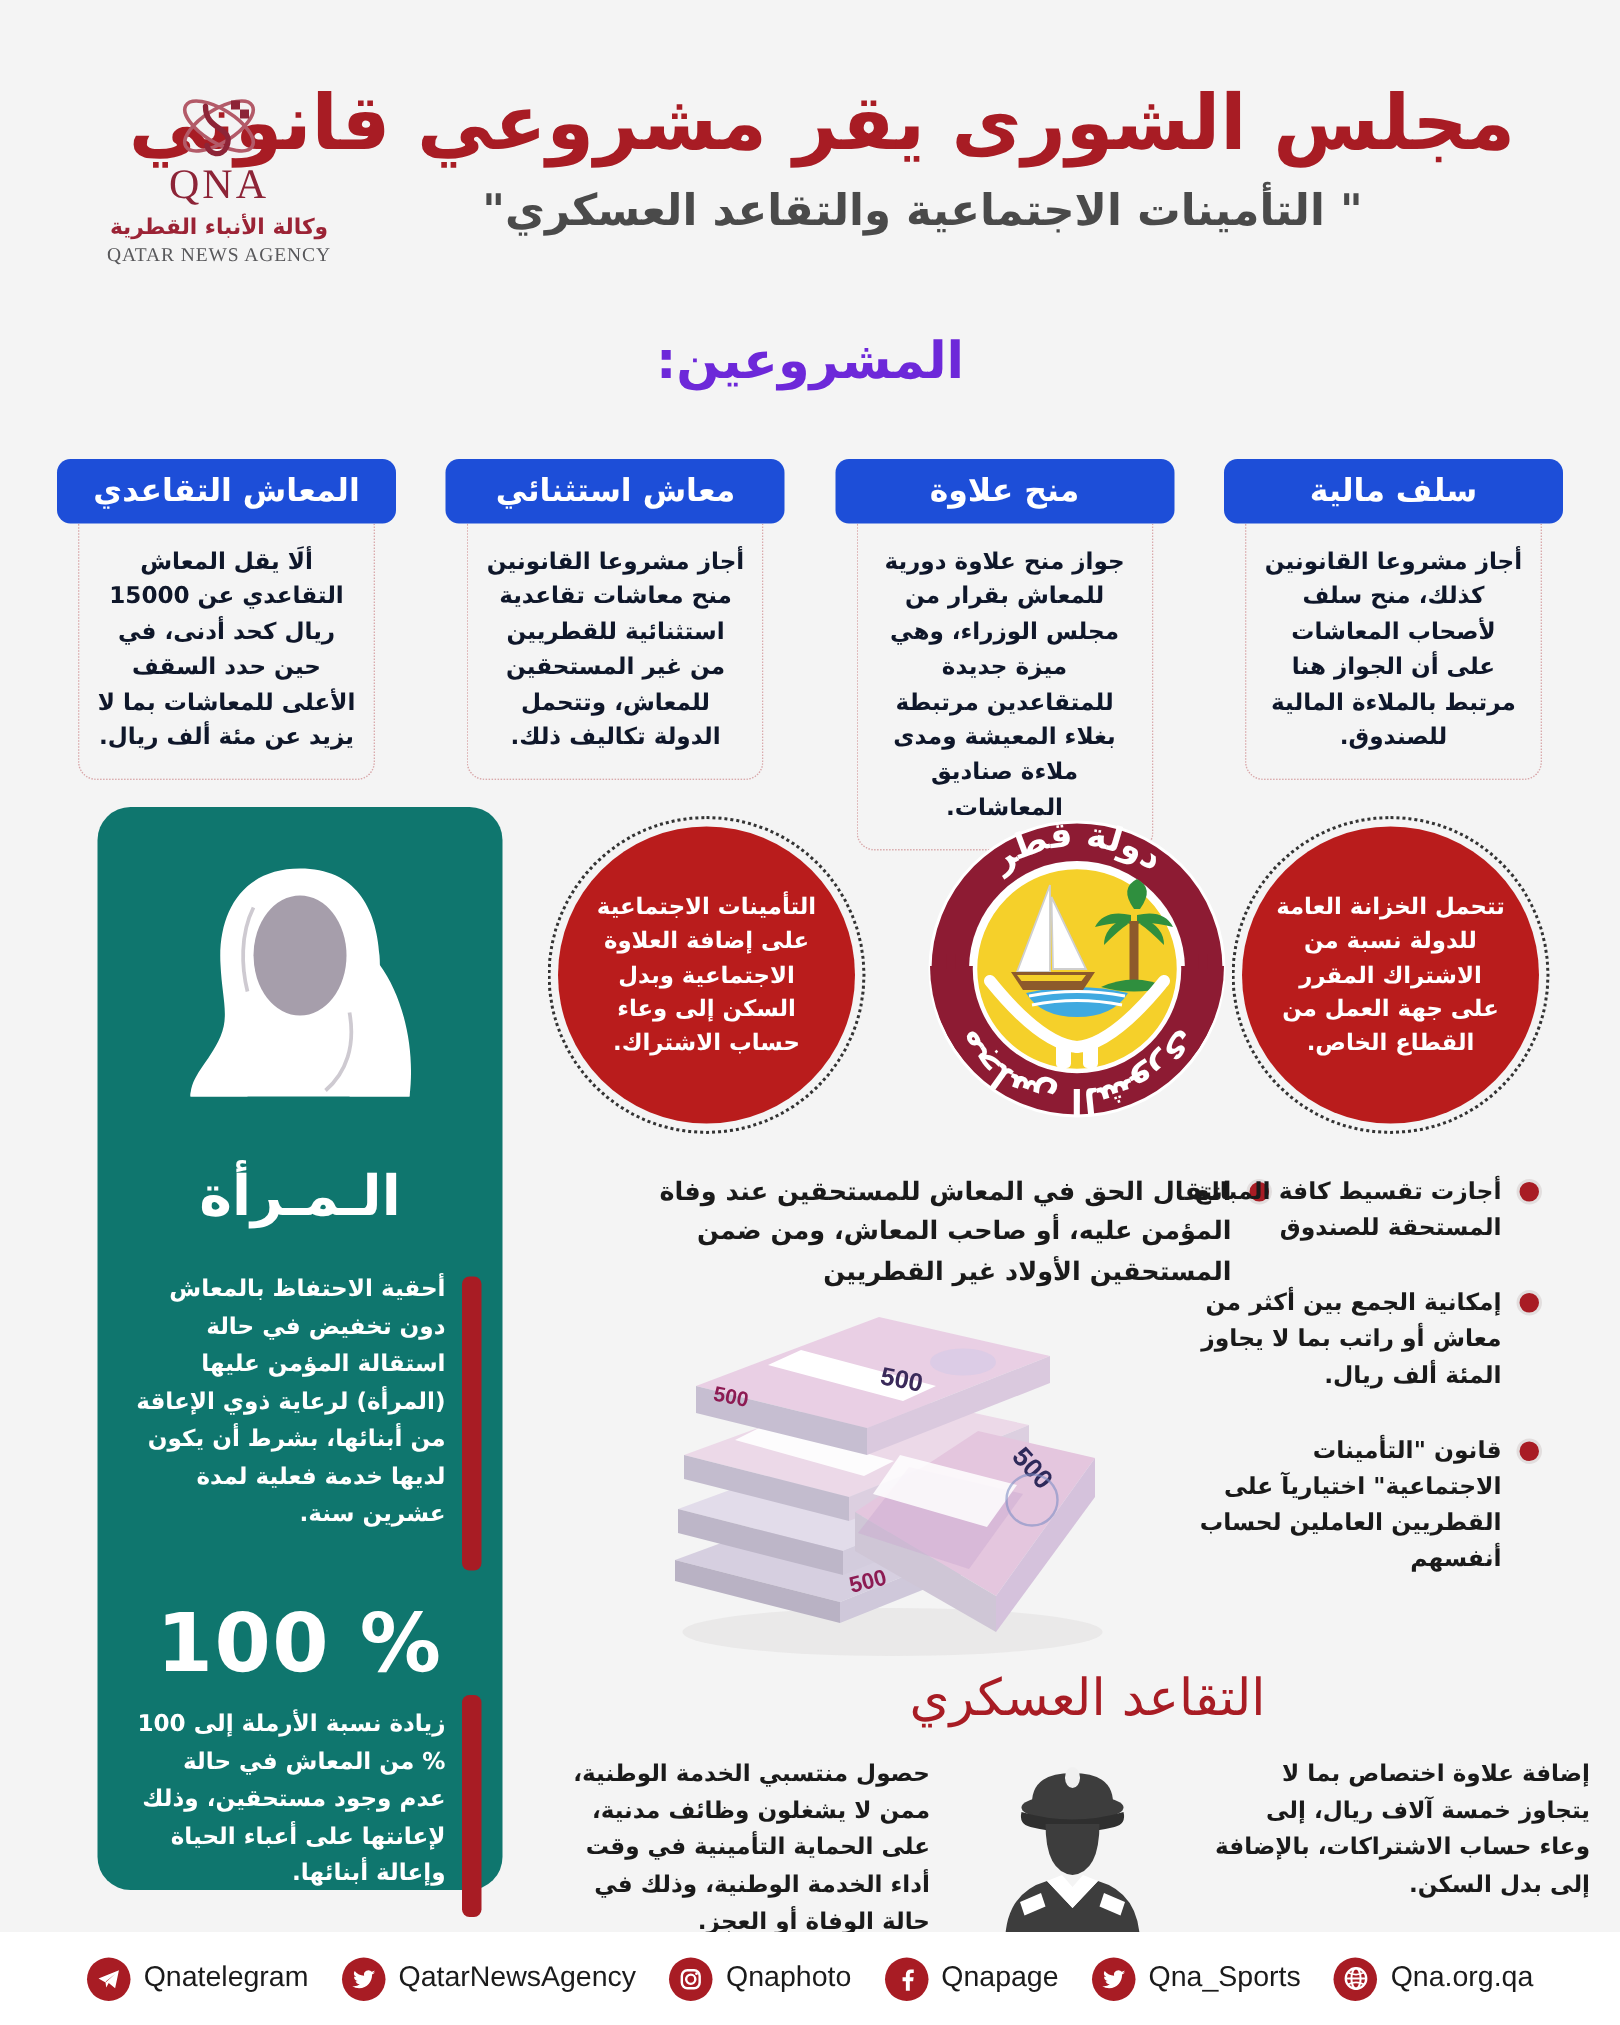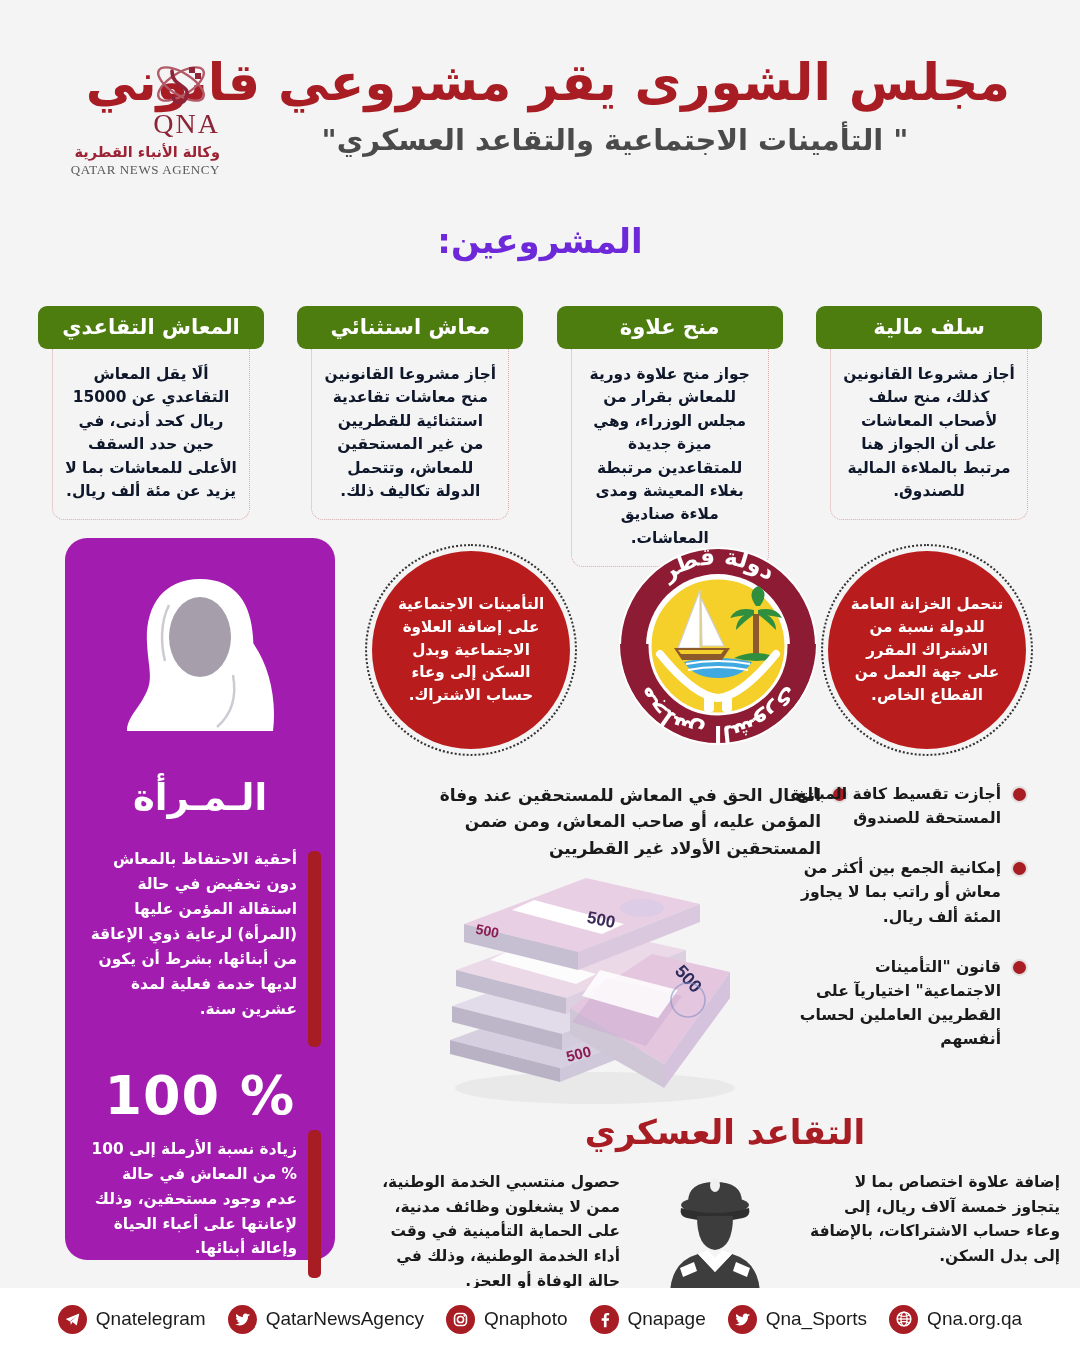--- a/index.html
+++ b/index.html
@@ -54,24 +54,24 @@
     margin-top: 12px;
     font-size: 29px;
     font-weight: bold;
     color: #4a4a4a;
     line-height: 1.2;
     white-space: nowrap;
   }
 
   .qna-logo {
     position: absolute;
-    left: 10px;
+    left: 26px;
     top: 28px;
     width: 180px;
-    text-align: right;
+    text-align: center;
   }
   .qna-mark { height: 56px; }
   .qna-word {
     font-family: "Liberation Serif", "DejaVu Serif", serif;
     font-size: 28px;
     color: #8d2437;
     letter-spacing: 2px;
     line-height: 1;
     margin-top: -4px;
   }
@@ -109,21 +109,21 @@
     top: 276px;
     width: 1020px;
     height: 200px;
     display: flex;
     flex-direction: row-reverse;
     justify-content: space-between;
     padding: 0 8px;
   }
   .card { width: 226px; position: relative; }
   .card-head {
-    background: #4d7c0f;
+    background: #1d4ed8;
     color: #ffffff;
     font-size: 21px;
     font-weight: bold;
     text-align: center;
     padding: 9px 6px 10px;
     border-radius: 9px 9px 9px 9px;
     position: relative;
     z-index: 2;
   }
   .card-body {
@@ -173,21 +173,21 @@
 
   .emblem { position: absolute; left: 578px; top: 6px; width: 220px; height: 220px; }
 
   
   .woman-panel {
     position: absolute;
     left: 35px;
     top: 508px;
     width: 270px;
     height: 722px;
-    background: #a21caf;
+    background: #0f766e;
     border-radius: 22px;
     padding: 22px 22px 26px;
   }
   .woman-icon { width: 100%; height: 210px; display: flex; align-items: center; justify-content: center; }
   .woman-title {
     text-align: center;
     color: #fff;
     font-size: 37px;
     font-weight: bold;
     letter-spacing: 1px;
@@ -268,21 +268,21 @@
   .money { position: absolute; left: 390px; top: 830px; width: 350px; height: 250px; }
 
   
   .mil-title {
     position: absolute;
     left: 370px;
     top: 1082px;
     width: 650px;
     text-align: center;
     font-size: 34px;
-    font-weight: bold;
+    font-weight: normal;
     color: #A81C24;
   }
   .mil-row {
     position: absolute;
     left: 340px;
     top: 1140px;
     width: 690px;
     height: 130px;
     display: flex;
     flex-direction: row-reverse;

